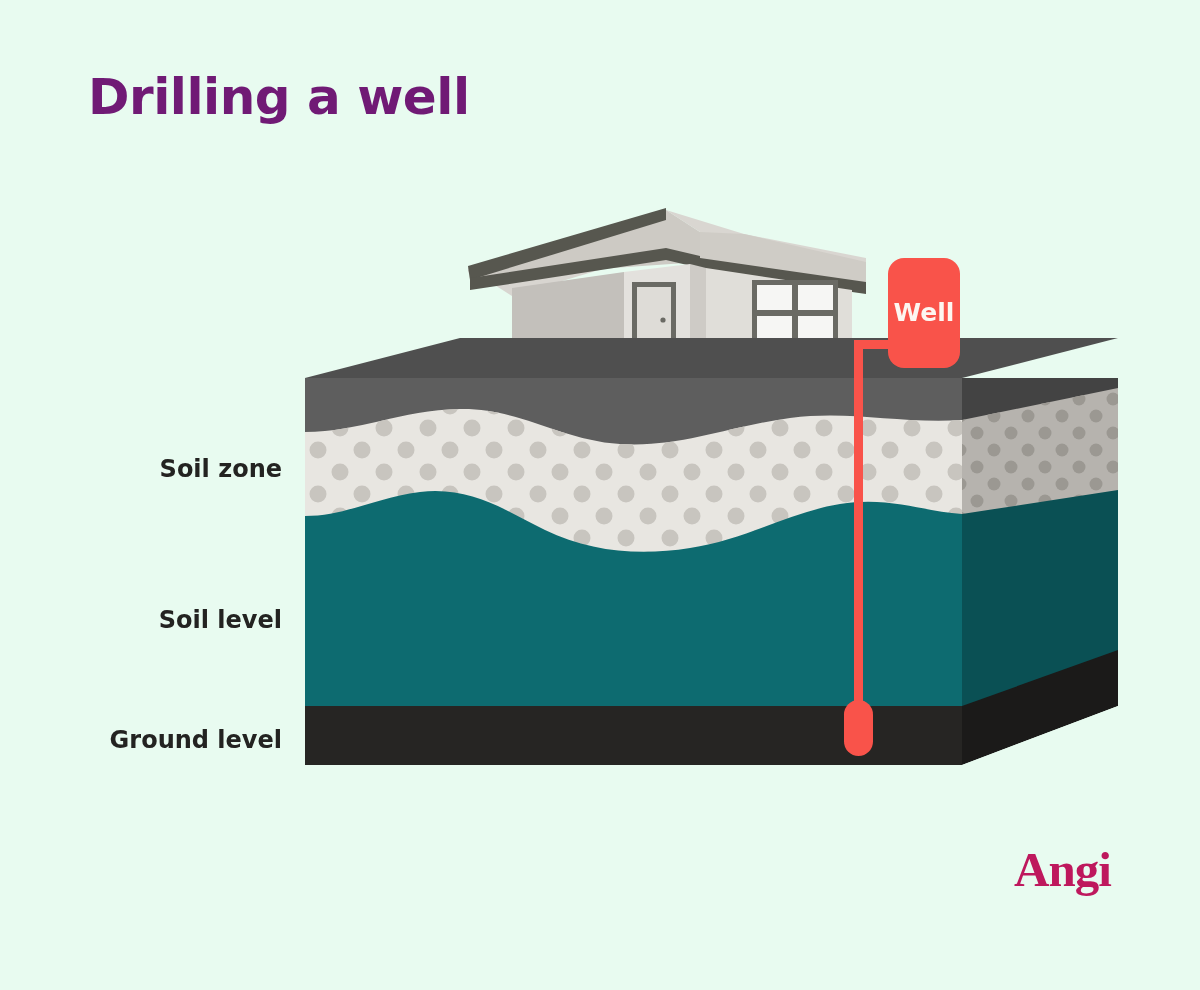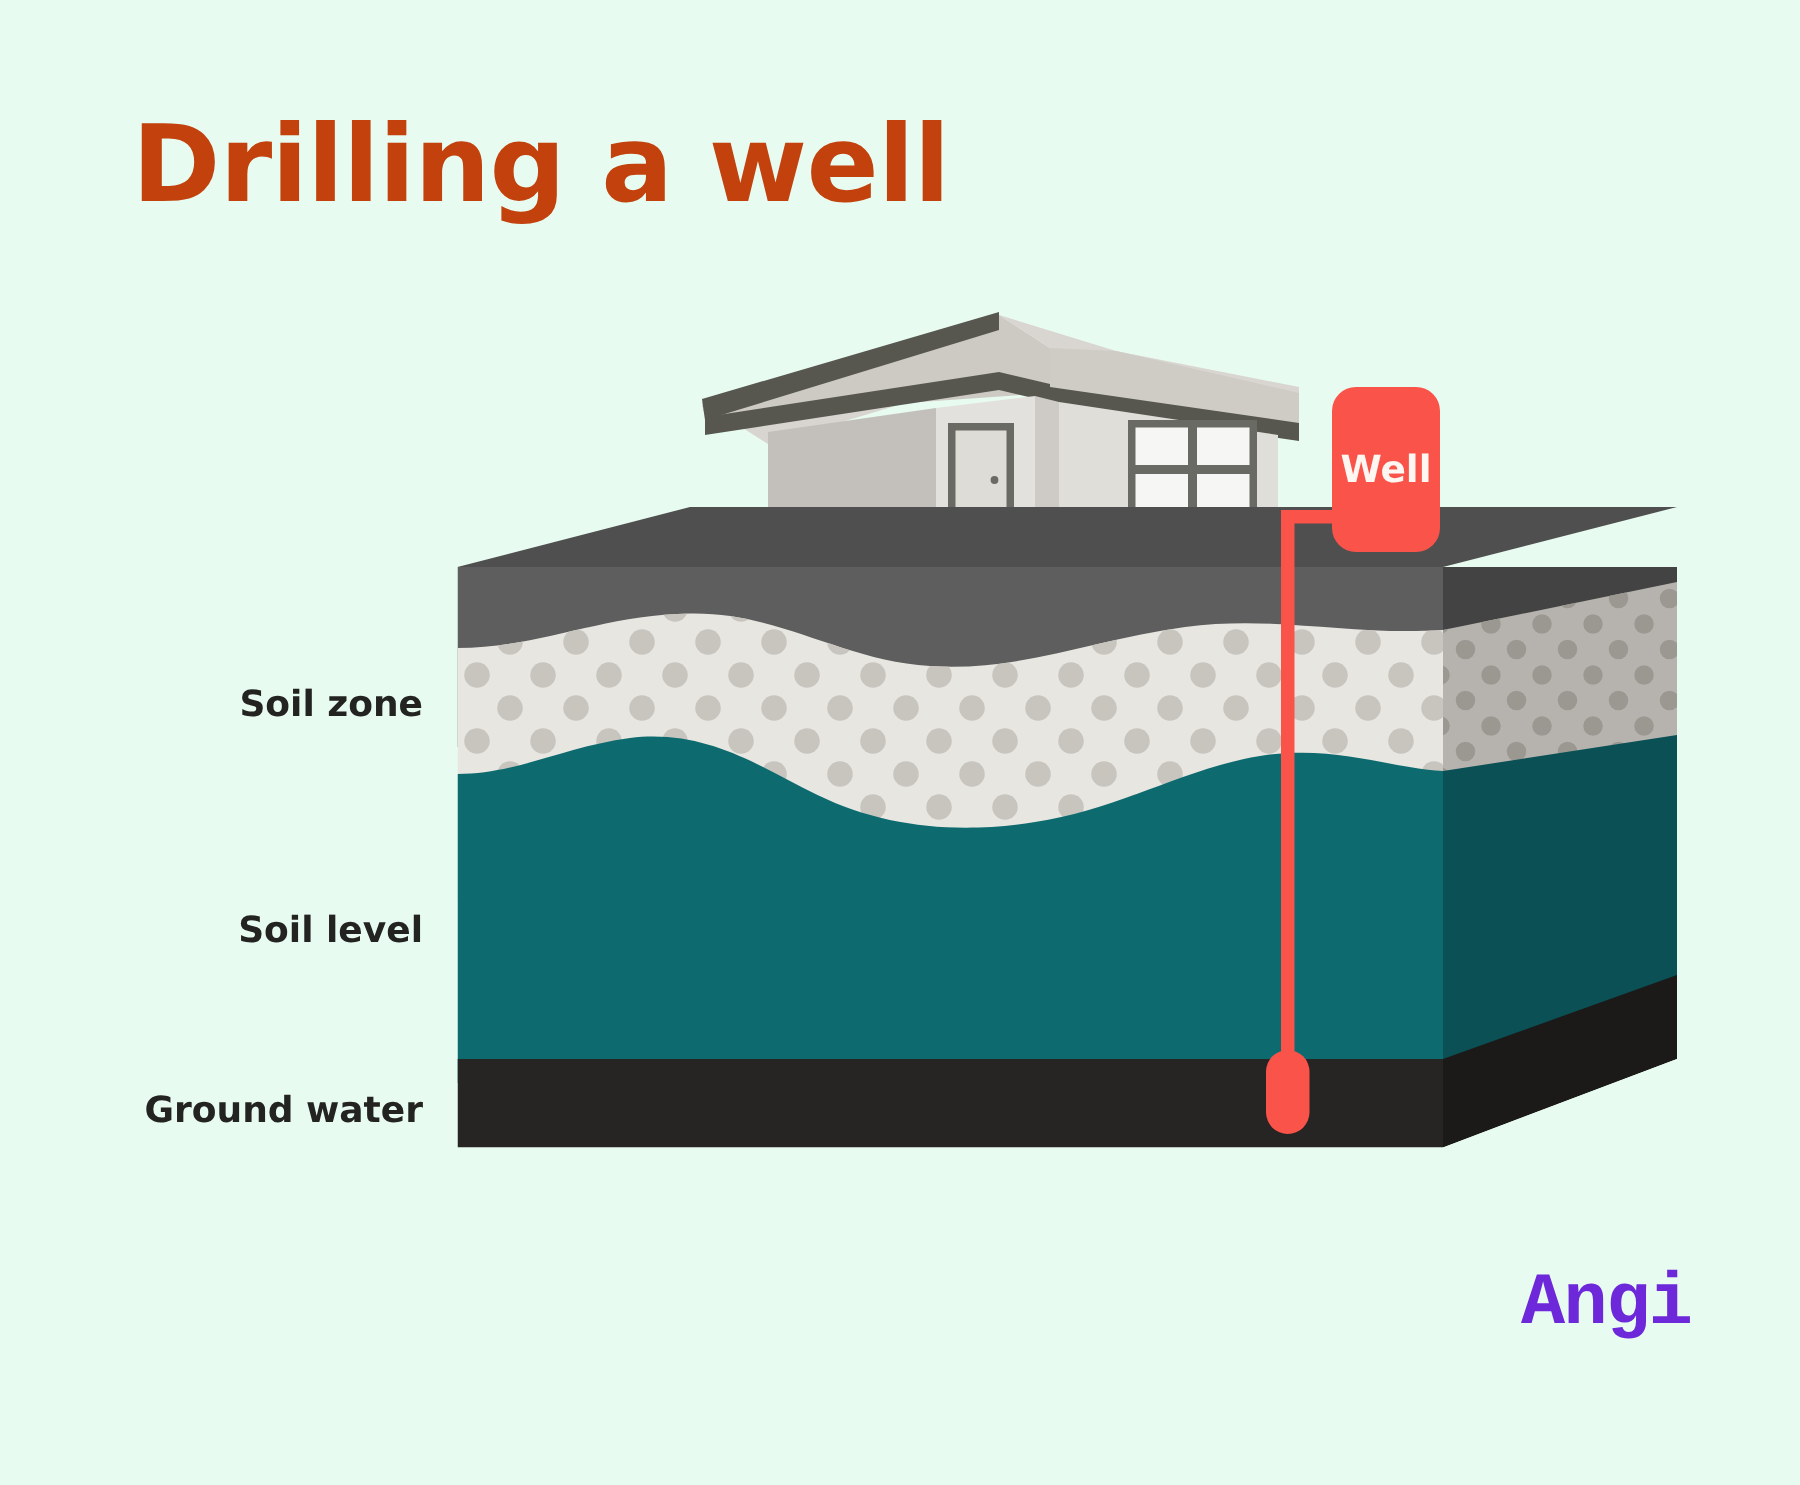--- a/index.html
+++ b/index.html
@@ -14,24 +14,24 @@
     position: relative;
     width: 1200px;
     height: 990px;
     background: #e8fbf0;
     overflow: hidden;
   }
   #title {
     position: absolute;
     left: 88px;
     top: 68px;
-    font-size: 71px;
+    font-size: 50px;
     font-weight: 800;
     letter-spacing: -0.5px;
-    color: #c2410c;
+    color: #701a75;
     font-family: "DejaVu Sans", sans-serif;
     white-space: nowrap;
   }
   .side-label {
     position: absolute;
     right: 918px;            
     font-size: 24px;
     font-weight: 700;
     color: #232321;
     text-align: left;
@@ -68,22 +68,22 @@
     font-family: "DejaVu Sans", sans-serif;
     line-height: 1;
     padding-bottom: 2px;
   }
   #angi-logo {
     position: absolute;
     left: 1014px;
     top: 845px;
     font-size: 49px;
     font-weight: 800;
-    color: #6d28d9;
-    font-family: Liberation Mono, monospace;
+    color: #be185d;
+    font-family: Liberation Serif, serif;
     letter-spacing: -1px;
     line-height: 1;
   }
 </style>
 </head>
 <body>
 
 <div id="canvas">
 
   <div id="title">Drilling a well</div>
@@ -193,21 +193,21 @@
       <rect x="854" y="340" width="40" height="9" fill="#f9534a"></rect>
 
       <rect x="854" y="340" width="9" height="390" fill="#f9534a"></rect>
 
       <rect x="844" y="700" width="29" height="56" rx="14.5" fill="#f9534a"></rect>
     </g>
   </svg>
 
   <div class="side-label" id="label-soil">Soil zone</div>
   <div class="side-label" id="label-water">Soil level</div>
-  <div class="side-label" id="label-ground">Ground water</div>
+  <div class="side-label" id="label-ground">Ground level</div>
 
   <div id="well-badge">
     <span id="well-badge-label">Well</span>
   </div>
 
   <div id="angi-logo">Angi</div>
 
 </div>
 
 </body></html>

